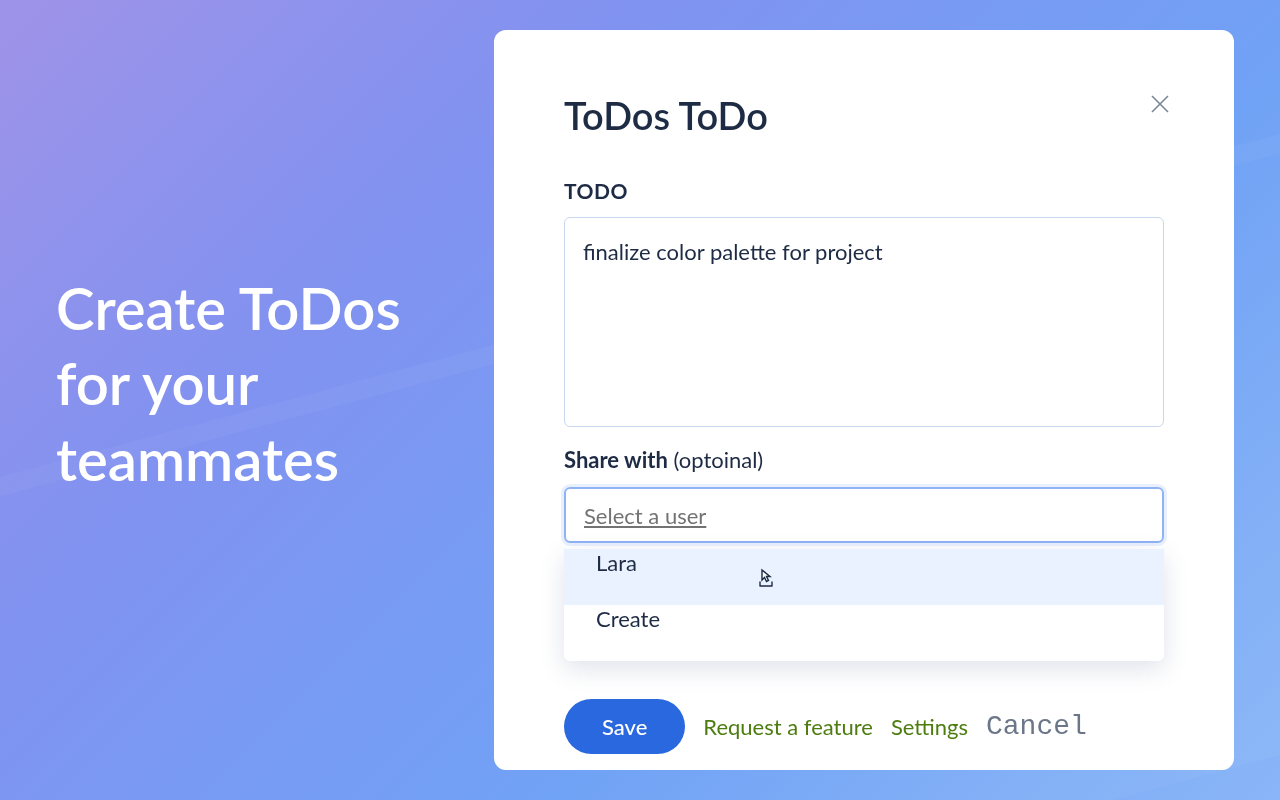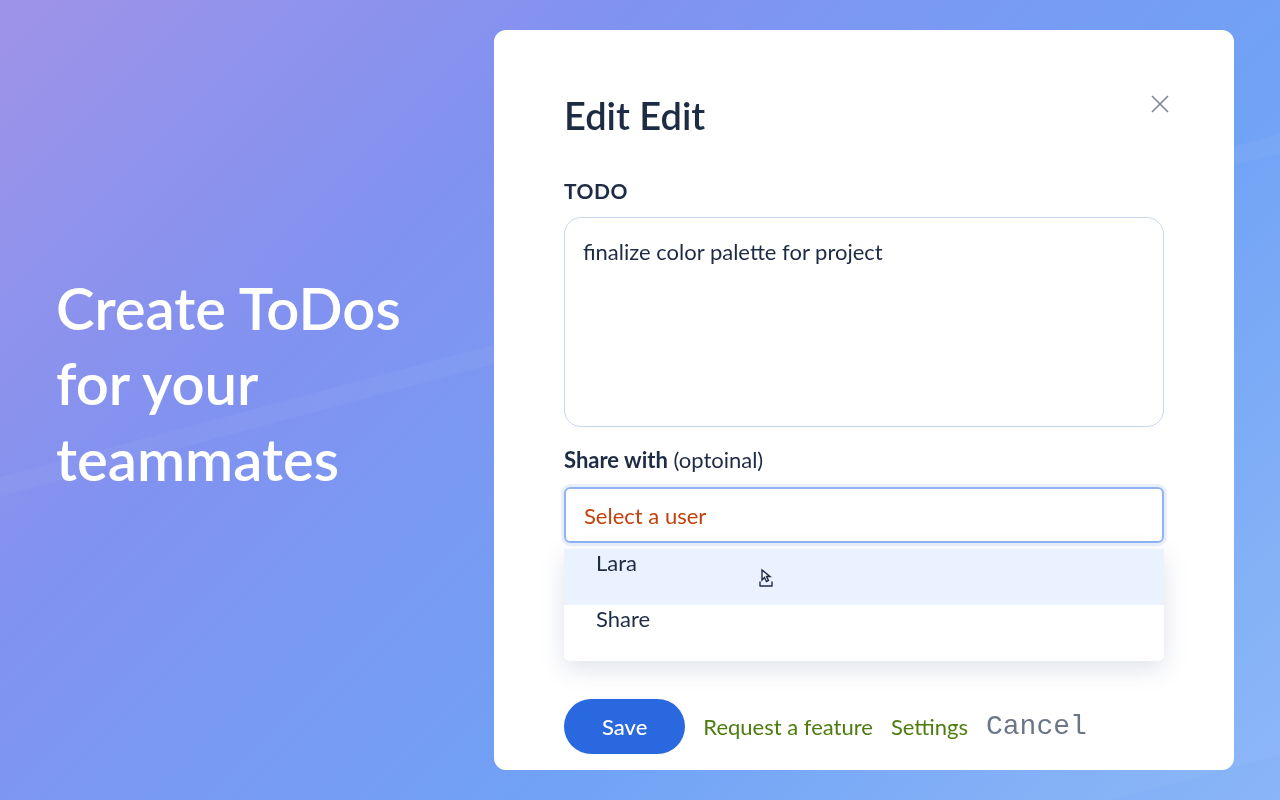--- a/index.html
+++ b/index.html
@@ -90,21 +90,21 @@
       font-weight: 700;
       color: #1e2b45;
       letter-spacing: 0.5px;
       margin-bottom: 14px;
     }
     
     .todo-textarea {
       width: 100%;
       height: 210px;
       border: 1px solid #c8d7f0;
-      border-radius: 17px;
+      border-radius: 6px;
       padding: 20px 18px;
       font-size: 22px;
       font-family: inherit;
       color: #1e2b45;
       resize: none;
       outline: none;
     }
     
     .share-section {
       margin-top: 16px;
@@ -124,26 +124,27 @@
       font-weight: 400;
     }
     
     .select-input {
       width: 100%;
       height: 56px;
       border: 2px solid #8fb3f5;
       border-radius: 6px;
       padding: 4px 18px;
       font-size: 22px;
-      color: #c2410c;
+      color: #737373;
       display: flex;
       align-items: center;
       cursor: pointer;
       outline: none;
       box-shadow: 0 0 0 3px rgba(143, 179, 245, 0.2);
+      text-decoration: underline;
     }
     
     .dropdown {
       position: relative;
       margin-top: 6px;
       width: 100%;
       background: #ffffff;
       border-radius: 0 0 6px 6px;
       box-shadow: 0 8px 24px rgba(50, 70, 120, 0.15);
       overflow: hidden;
@@ -213,21 +214,21 @@
 <div class="headline">Create ToDos for your teammates</div>
 
 <div class="modal">
   
   <div class="modal-close">
     <svg viewBox="0 0 24 24" fill="none">
       <path d="M4 4 L20 20 M20 4 L4 20"></path>
     </svg>
   </div>
   
-  <h1 class="modal-title">Edit Edit</h1>
+  <h1 class="modal-title">ToDos ToDo</h1>
   
   <div class="field-label">TODO</div>
   
   <textarea class="todo-textarea" style="">finalize color palette for project</textarea>
   
   <div class="share-section">
     <div class="share-label">
       <span class="bold">Share with</span>
       <span class="optional">(optoinal)</span>
     </div>
@@ -238,21 +239,21 @@
 
     <div class="dropdown">
       <div class="dropdown-item hovered">
         <span>Lara</span>
         <svg class="cursor-icon" viewBox="0 0 24 24" fill="none" stroke="#1e2b45" stroke-width="1.4">
           <path d="M8 3 L8 13 L10.5 10.5 L12.5 14.5 L14.5 13.5 L12.5 9.5 L16 9.5 Z" fill="#ffffff"></path>
           <path d="M6 15 L6 19 M18 15 L18 19 M6 19 L18 19" stroke-linecap="round"></path>
         </svg>
       </div>
       <div class="dropdown-item">
-        <span>Share</span>
+        <span>Create</span>
       </div>
     </div>
   </div>
   
   <div class="actions">
     <button class="btn-save">Save</button>
     <span class="link">Request a feature</span>
     <span class="link">Settings</span>
     <span class="link-muted">Cancel</span>
   </div>

